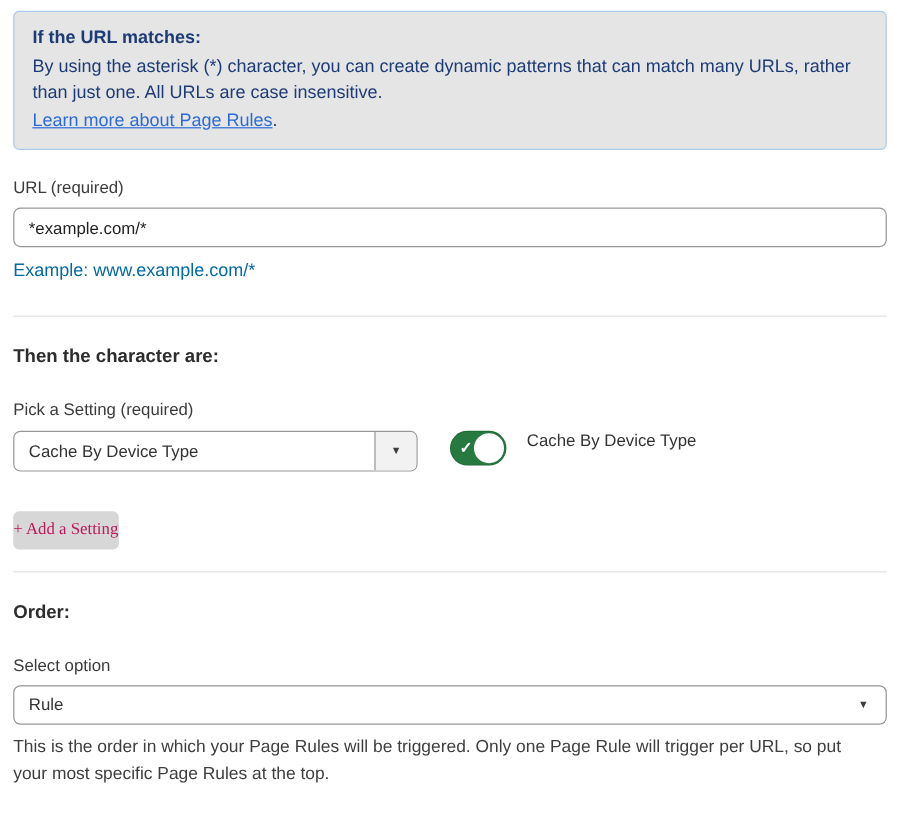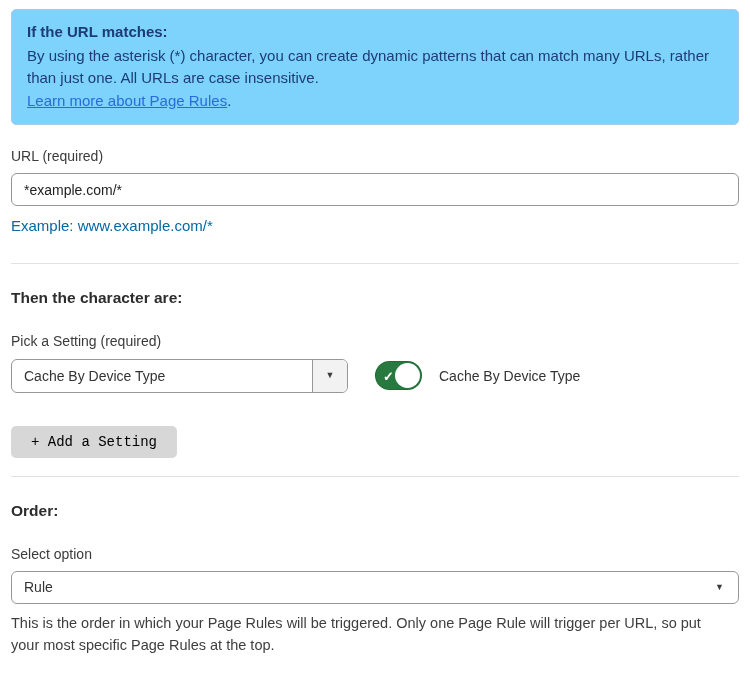--- a/index.html
+++ b/index.html
@@ -13,21 +13,21 @@
 
   .page-title {
     font-size: 20px;
     font-weight: bold;
     color: #222;
     margin: 3px 0 13px 0;
     letter-spacing: -0.2px;
   }
 
   .infobox {
-    background: #7dd3fc;
+    background: #e5e5e5;
     border: 1px solid #abc9ee;
     border-radius: 5px;
     padding: 11px 15px 12px 15px;
     color: #1d3c77;
     font-size: 15px;
     line-height: 1.5;
   }
   .infobox-heading { font-weight: bold; margin: 0 0 1px 0; }
   .infobox-body { margin: 0; }
   .infobox-link { color: #2b6bd8; text-decoration: underline; cursor: pointer; }
@@ -47,21 +47,21 @@
     background: #fff;
     outline: none;
   }
 
   .helper-text { font-size: 15px; color: #0369a1; margin: 9px 0 0 0; line-height: 1.5; }
 
   .divider { border: none; border-top: 1px solid #e2e2e2; margin: 25px 0 0 0; }
 
   .section-heading { font-size: 15.5px; font-weight: bold; color: #2d2d2d; margin: 25px 0 0 0; }
 
-  .setting-row { display: flex; align-items: center; margin-top: 10px; }
+  .setting-row { display: flex; align-items: flex-start; margin-top: 10px; }
 
   .setting-select {
     width: 337px;
     height: 34px;
     border: 1px solid #979797;
     border-radius: 6px;
     background: #fff;
     display: flex;
     align-items: stretch;
     overflow: hidden;
@@ -109,26 +109,26 @@
     right: 2px; top: 2px;
     width: 25px; height: 25px;
     border-radius: 50%;
     background: #fff;
   }
   .toggle-label { margin-left: 17px; font-size: 14px; color: #333; }
 
   .add-setting-btn {
     margin-top: 33px;
     background: #d7d7d7;
-    color: #000000;
+    color: #be185d;
     border: none;
     border-radius: 5px;
-    padding: 8px 20px;
+    padding: 8px 0;
     font-size: 14px;
-    font-family: Liberation Mono, monospace;
+    font-family: Liberation Serif, serif;
     cursor: pointer;
   }
 
   .order-select {
     width: 100%;
     height: 33px;
     border: 1px solid #979797;
     border-radius: 6px;
     background: #fff;
     display: flex;

